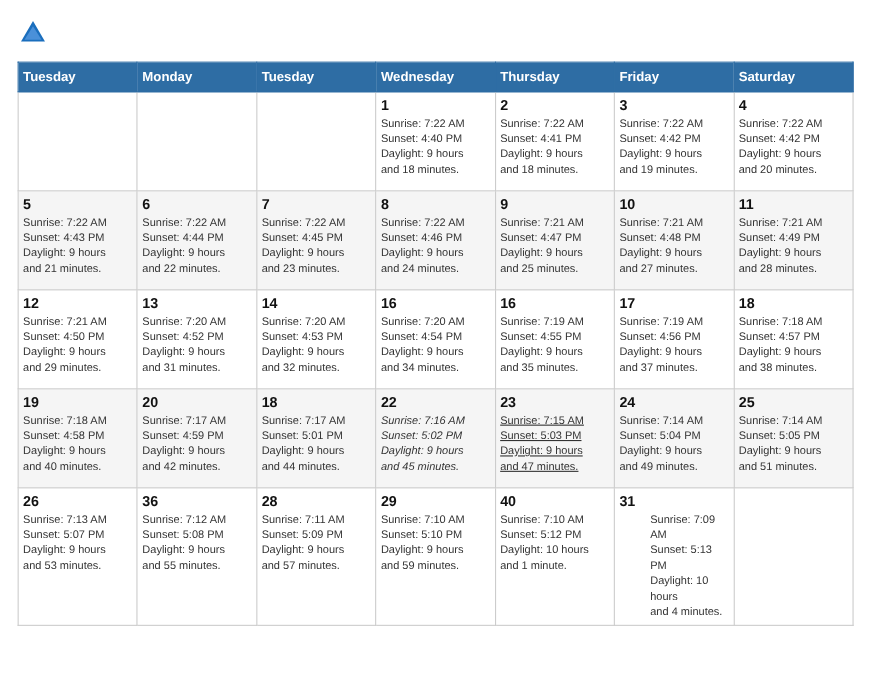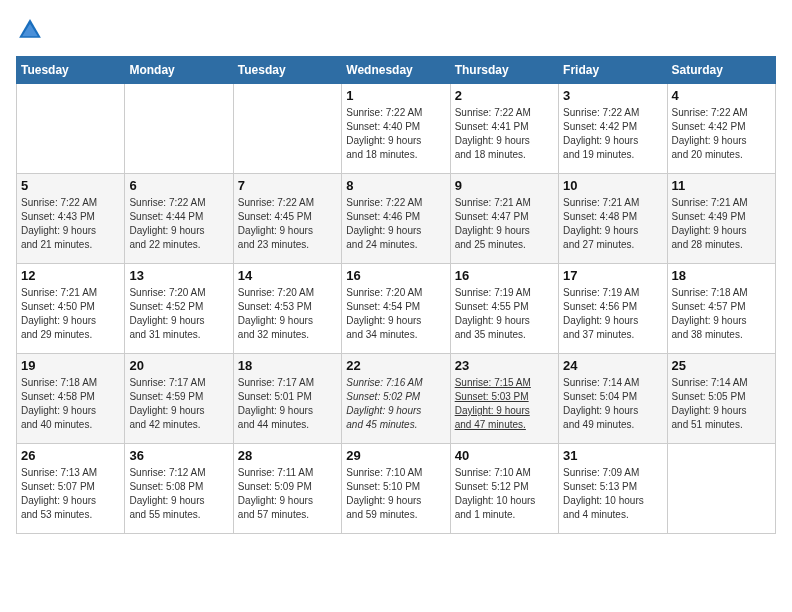--- a/index.html
+++ b/index.html
@@ -345,21 +345,21 @@
         </td>
         <td>
           <div class="day-num">40</div>
           <div class="day-detail" style="white-space: pre-line;">Sunrise: 7:10 AM
 Sunset: 5:12 PM
 Daylight: 10 hours
 and 1 minute.</div>
         </td>
         <td>
           <div class="day-num">31</div>
-          <div class="day-detail" style="white-space: pre-line;">Sunrise: 7:09 AM
+          <div class="day-detail" style="white-space: pre-line; margin-left: 28px;">Sunrise: 7:09 AM
 Sunset: 5:13 PM
 Daylight: 10 hours
 and 4 minutes.</div>
         </td>
         <td class="empty"></td>
       </tr>
     </tbody>
 </table>
 
 </body></html>

